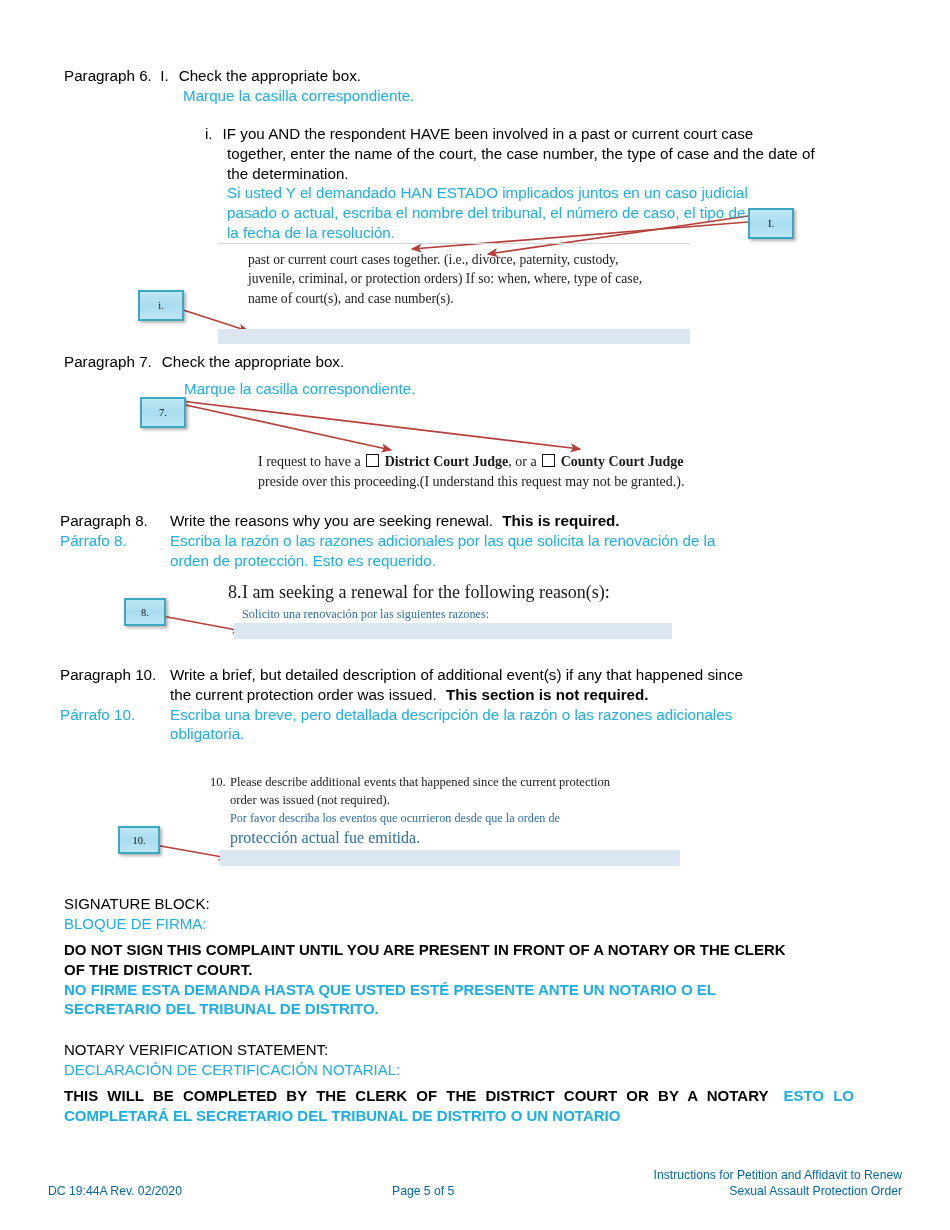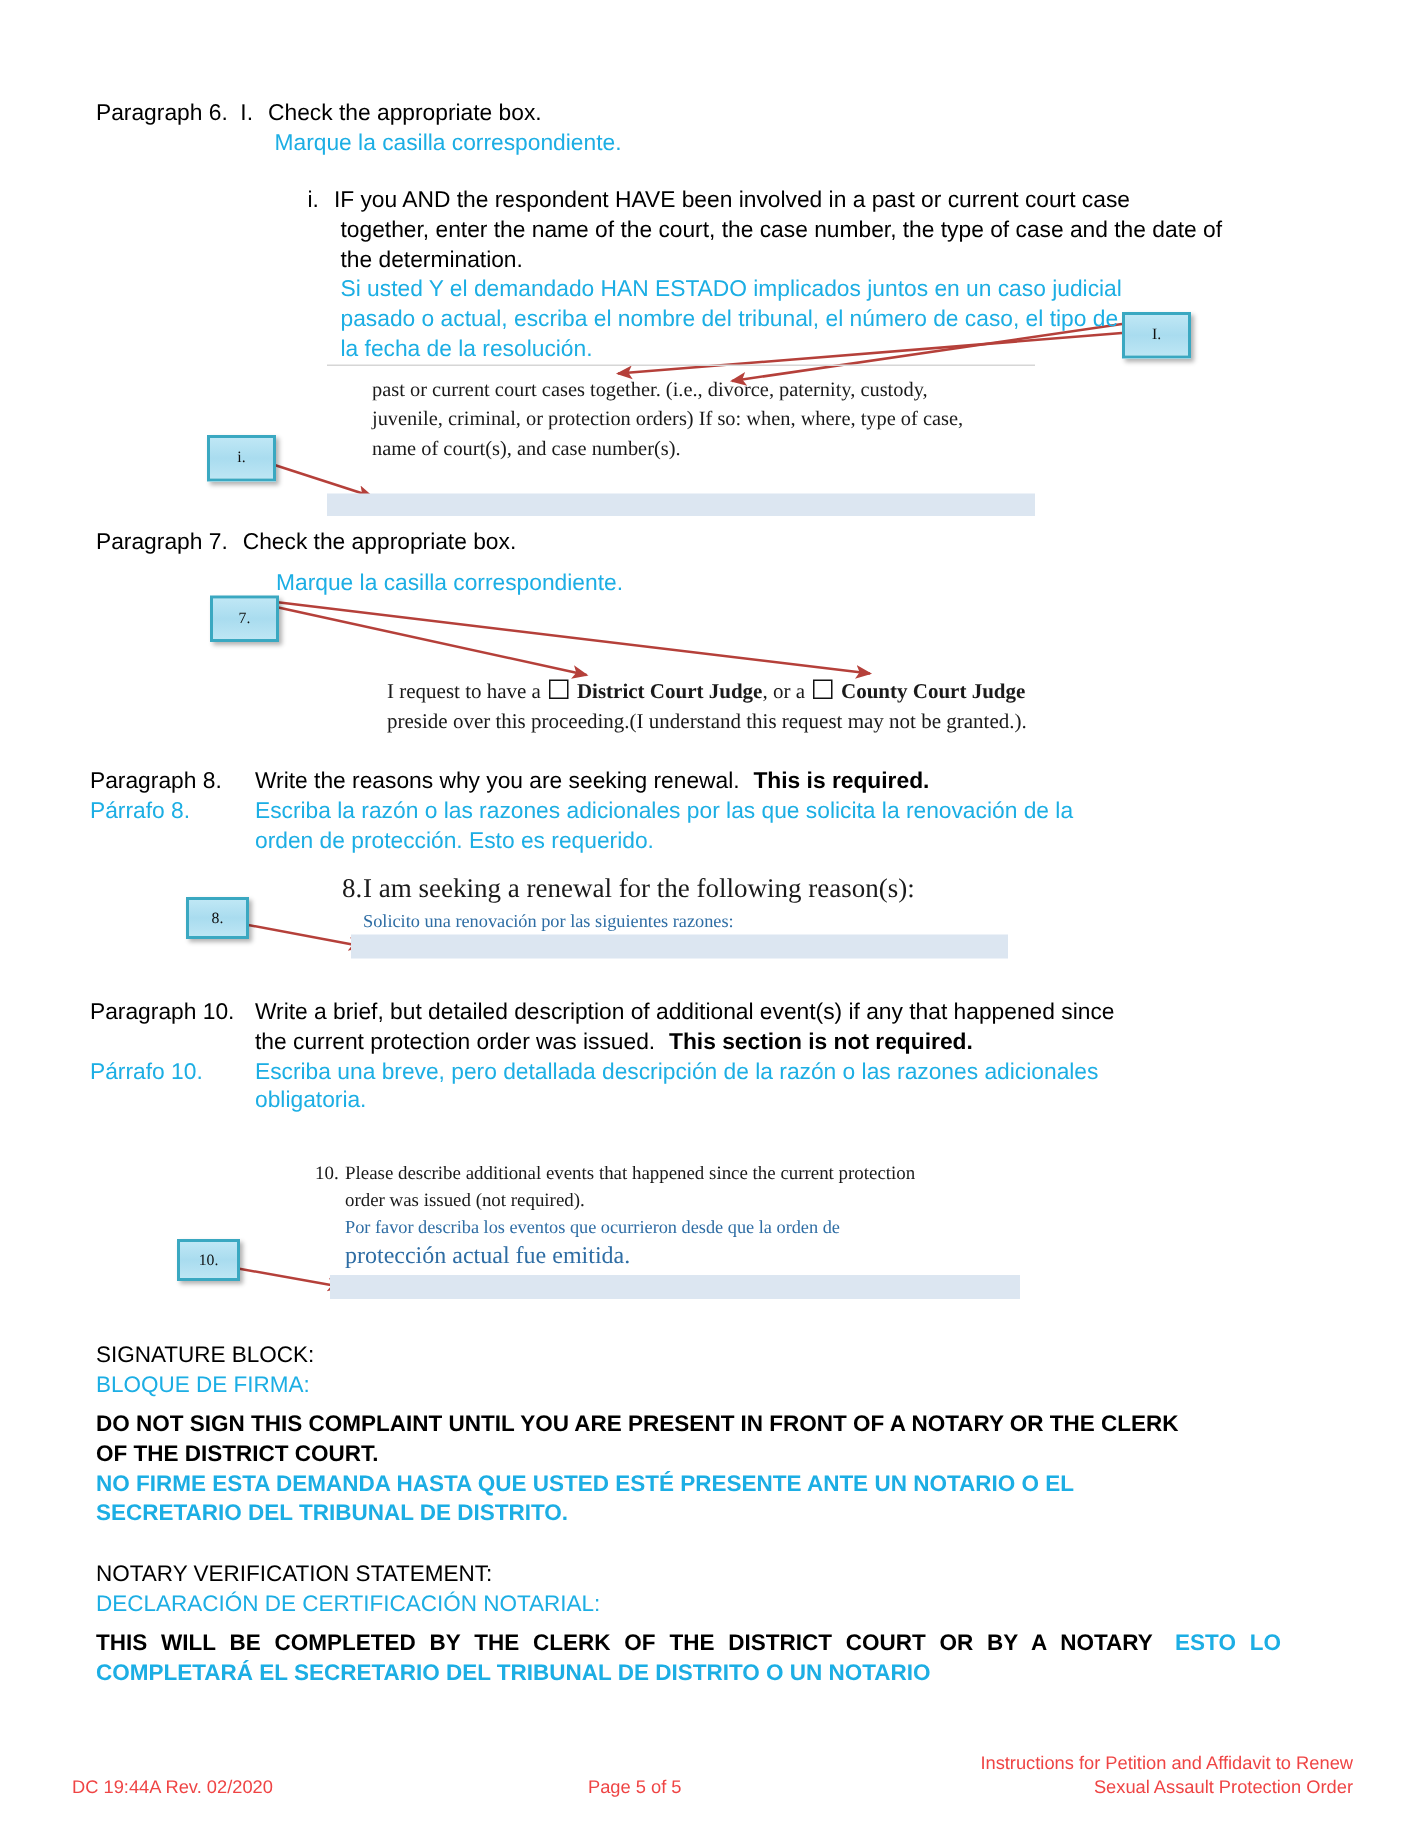--- a/index.html
+++ b/index.html
@@ -110,21 +110,21 @@
     font-weight: bold;
     font-size: 15px;
     line-height: 1.32;
   }
   .justify { text-align: justify; text-align-last: left; }
 
   
   .footer {
     position: absolute;
     font-size: 12.2px;
-    color: #ef4444;
+    color: #0369a1;
   }
   .footer-left  { left: 48px;  top: 1184px; }
   .footer-mid   { left: 392px; top: 1184px; }
   .footer-right { right: 48px; top: 1168px; text-align: right; line-height: 1.30; }
 </style>
 </head>
 <body>
 
 <div class="page">
 

